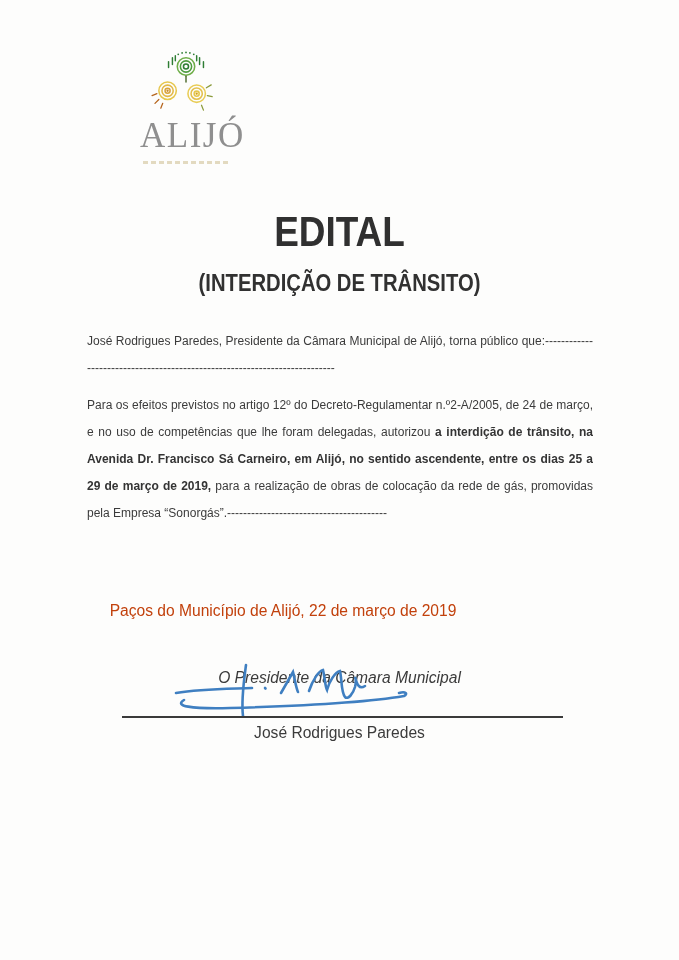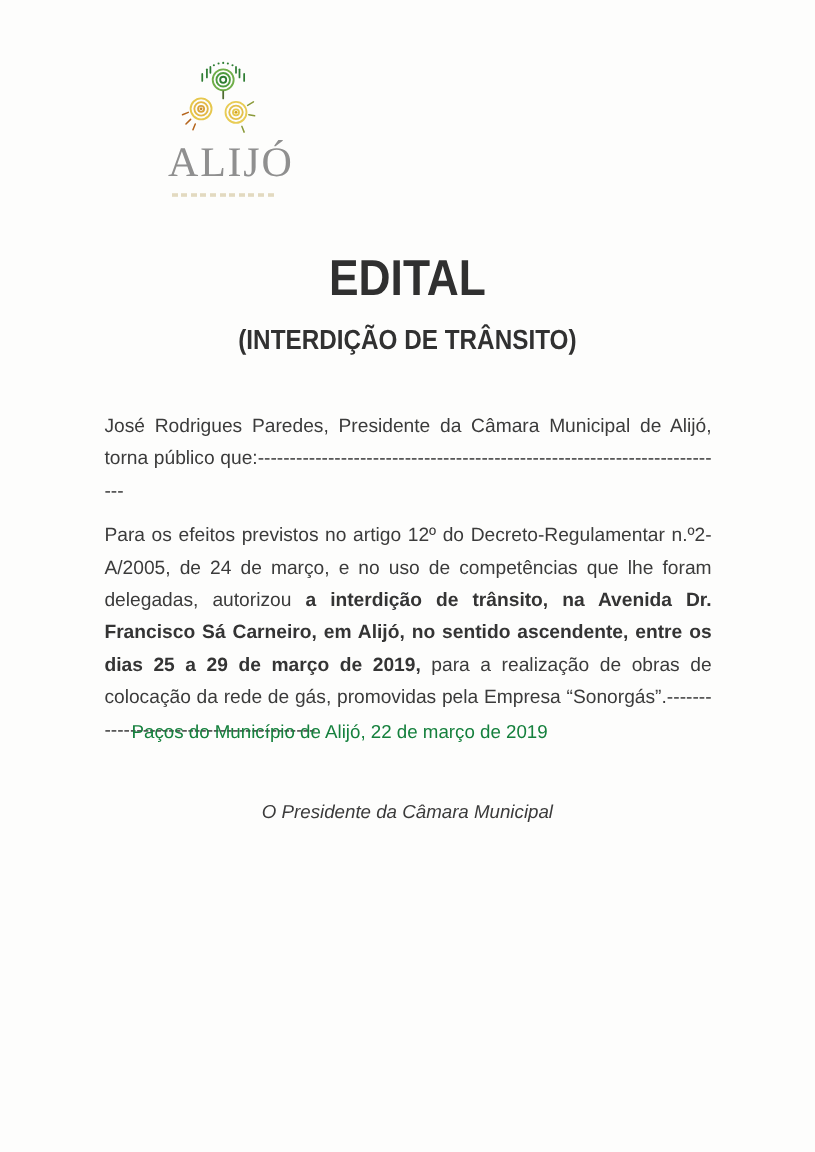--- a/index.html
+++ b/index.html
@@ -40,31 +40,31 @@
   }
   .doc-subtitle {
     position: absolute; top: 270px; left: 0; width: 679px;
     text-align: center;
     font-size: 23px; font-weight: 700; color: #313131;
     transform: scaleX(.88); transform-origin: center;
   }
 
   
   .doc-body {
-    position: absolute; top: 342px; left: 87px; width: 506px;
-    font-size: 16px; line-height: 27px; color: #3b3b3b;
+    position: absolute; top: 328px; left: 87px; width: 506px;
+    font-size: 12px; line-height: 27px; color: #3b3b3b;
     text-align: justify;
   }
   .doc-body p { margin-bottom: 10px; }
   .doc-body strong { font-weight: 700; color: #343434; }
 
   
   .place-date {
     position: absolute; top: 602px; left: 0; width: 566px;
-    text-align: center; font-size: 15.6px; color: #15803d;
+    text-align: center; font-size: 15.6px; color: #c2410c;
   }
   .role-line {
     position: absolute; top: 669px; left: 0; width: 679px;
     text-align: center; font-size: 15.6px; color: #3b3b3b; font-style: italic;
   }
 
   
   .sig-area { position: absolute; top: 662px; left: 0; width: 679px; height: 100px; }
   .signature-svg { position: absolute; left: 168px; top: 0; }
   .sig-rule {
@@ -143,14 +143,34 @@
   <section class="doc-body">
     <p><span>José Rodrigues Paredes, Presidente da Câmara Municipal de Alijó, torna público que:</span><span>--------------------------------------------------------------------------</span></p>
 
     <p><span>Para os efeitos previstos no artigo 12º do Decreto-Regulamentar n.º2-A/2005, de 24 de março, e no uso de competências que lhe foram delegadas, autorizou </span><strong>a interdição de trânsito, na Avenida Dr. Francisco Sá Carneiro, em Alijó, no sentido ascendente, entre os dias 25 a 29 de março de 2019,</strong><span> para a realização de obras de colocação da rede de gás, promovidas pela Empresa “Sonorgás”.</span><span>----------------------------------------</span></p>
 
   </section>
 
   <div class="place-date">Paços do Município de Alijó, 22 de março de 2019</div>
   <div class="role-line">O Presidente da Câmara Municipal</div>
 
+  <div class="sig-area">
+    <svg class="signature-svg" width="255" height="58" viewBox="0 0 255 58" fill="none">
+      <g stroke="#3f7fc1" stroke-width="2.6" stroke-linecap="round" fill="none">
+
+        <path d="M8,31 C32,27 58,27 84,26"></path>
+
+        <path d="M78,3 C76,18 73,38 75,54"></path>
+
+        <path d="M97,26 l0.5,0.5"></path>
+
+        <path d="M113,31 L125,10 C127,18 128,26 130,30"></path>
+
+        <path d="M141,29 C145,17 151,9 155,8 C157,16 157,24 159,28 C161,20 167,10 172,9 C174,18 173,30 177,35 C180,38 185,32 187,25 C188,21 188,17 187,15 C189,22 191,28 197,24"></path>
+
+        <path d="M16,38 C6,44 22,47 62,46 C132,44 202,40 236,34 C240,32 238,29 231,31"></path>
+      </g>
+    </svg>
+    <div class="sig-rule"></div>
+    <div class="signer-name">José Rodrigues Paredes</div>
+  </div>
 
 </div>
 
 </body></html>

